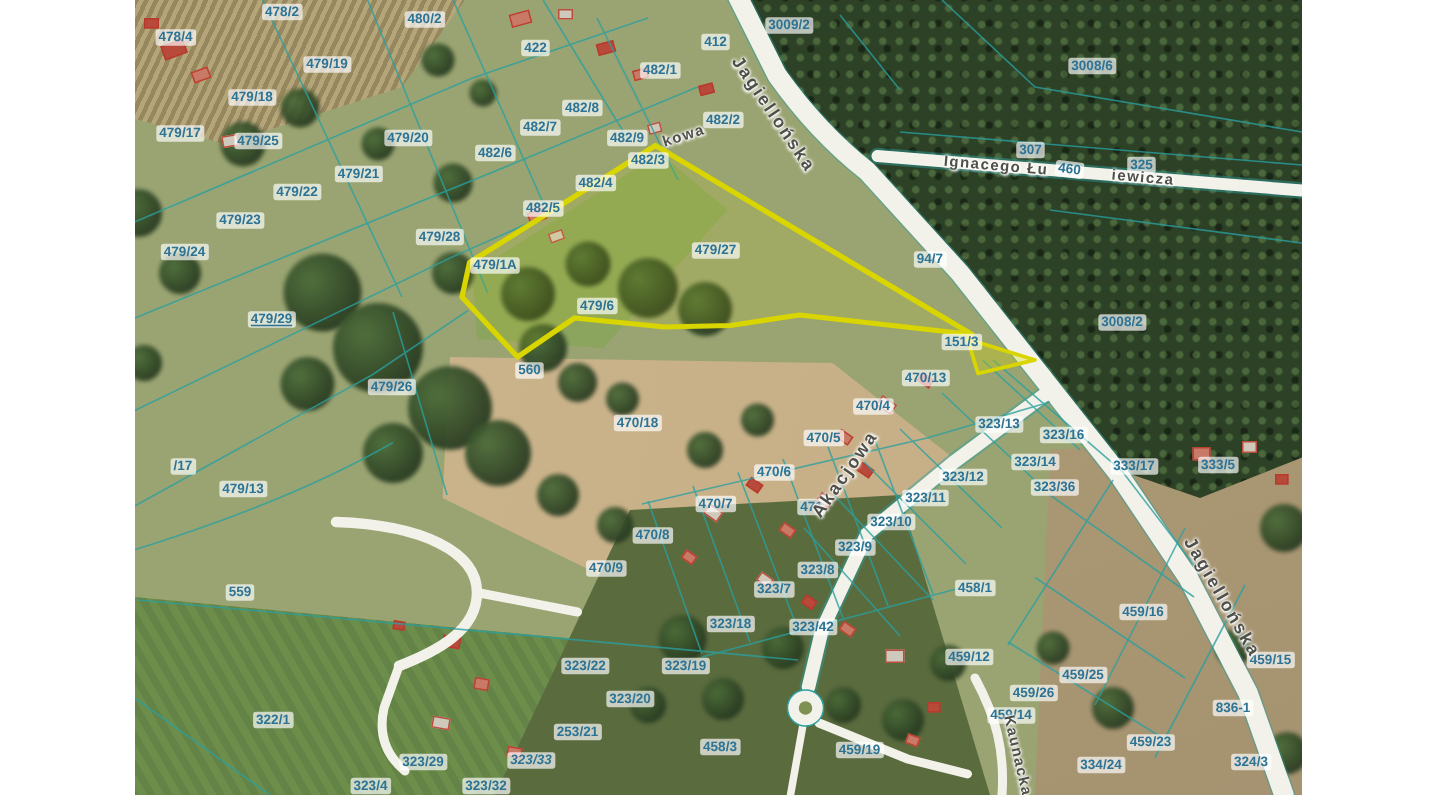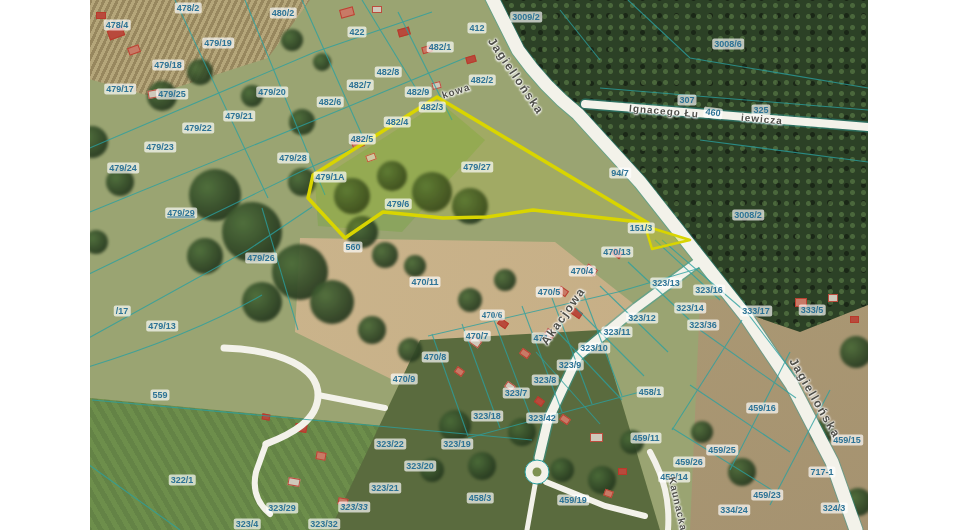--- a/index.html
+++ b/index.html
@@ -238,57 +238,57 @@
         <span class="parcel-label" style="left: 620px; top: 173px;">94/7</span>
         <span class="parcel-label" style="left: 330px; top: 177px;">479/1A</span>
         <span class="parcel-label" style="left: 748px; top: 180px; margin-top: 35px;">3008/2</span>
         <span class="parcel-label" style="left: 398px; top: 204px;">479/6</span>
         <span class="parcel-label" style="left: 181px; top: 213px; text-decoration: underline;">479/29</span>
         <span class="parcel-label" style="left: 641px; top: 228px;">151/3</span>
         <span class="parcel-label" style="left: 353px; top: 247px;">560</span>
         <span class="parcel-label" style="left: 617px; top: 252px;">470/13</span>
         <span class="parcel-label" style="left: 261px; top: 258px;">479/26</span>
         <span class="parcel-label" style="left: 582px; top: 271px;">470/4</span>
-        <span class="parcel-label" style="left: 425px; top: 282px;">470/11</span>
+        <span class="parcel-label" style="left: 425px; top: 282px;">470/18</span>
         <span class="parcel-label" style="left: 666px; top: 283px;">323/13</span>
         <span class="parcel-label" style="left: 709px; top: 290px;">323/16</span>
         <span class="parcel-label" style="left: 549px; top: 292px;">470/5</span>
         <span class="parcel-label" style="left: 690px; top: 308px;">323/14</span>
         <span class="parcel-label" style="left: 756px; top: 311px;">333/17</span>
         <span class="parcel-label" style="left: 812px; top: 310px;">333/5</span>
         <span class="parcel-label" style="left: 97px; top: 311px; margin-left: 25px;">/17</span>
-        <span class="parcel-label" style="left: 492px; top: 315px; font-family: Liberation Serif, serif;">470/6</span>
+        <span class="parcel-label" style="left: 516px; top: 315px;">470/6</span>
         <span class="parcel-label" style="left: 642px; top: 318px;">323/12</span>
         <span class="parcel-label" style="left: 703px; top: 325px;">323/36</span>
         <span class="parcel-label" style="left: 162px; top: 326px;">479/13</span>
         <span class="parcel-label" style="left: 617px; top: 332px;">323/11</span>
         <span class="parcel-label" style="left: 477px; top: 336px;">470/7</span>
         <span class="parcel-label" style="left: 541px; top: 338px;">471</span>
         <span class="parcel-label" style="left: 594px; top: 348px;">323/10</span>
         <span class="parcel-label" style="left: 435px; top: 357px;">470/8</span>
         <span class="parcel-label" style="left: 570px; top: 365px;">323/9</span>
         <span class="parcel-label" style="left: 404px; top: 379px;">470/9</span>
         <span class="parcel-label" style="left: 545px; top: 380px;">323/8</span>
         <span class="parcel-label" style="left: 650px; top: 392px;">458/1</span>
         <span class="parcel-label" style="left: 516px; top: 393px;">323/7</span>
         <span class="parcel-label" style="left: 160px; top: 395px;">559</span>
         <span class="parcel-label" style="left: 762px; top: 408px;">459/16</span>
         <span class="parcel-label" style="left: 487px; top: 416px;">323/18</span>
         <span class="parcel-label" style="left: 542px; top: 418px;">323/42</span>
-        <span class="parcel-label" style="left: 646px; top: 438px;">459/11</span>
+        <span class="parcel-label" style="left: 646px; top: 438px;">459/12</span>
         <span class="parcel-label" style="left: 831px; top: 440px; margin-left: 16px;">459/15</span>
         <span class="parcel-label" style="left: 390px; top: 444px;">323/22</span>
         <span class="parcel-label" style="left: 457px; top: 444px;">323/19</span>
         <span class="parcel-label" style="left: 722px; top: 450px;">459/25</span>
         <span class="parcel-label" style="left: 689px; top: 462px;">459/26</span>
         <span class="parcel-label" style="left: 420px; top: 466px;">323/20</span>
-        <span class="parcel-label" style="left: 822px; top: 472px;">717-1</span>
+        <span class="parcel-label" style="left: 822px; top: 472px;">836-1</span>
         <span class="parcel-label" style="left: 674px; top: 477px;">459/14</span>
         <span class="parcel-label" style="left: 182px; top: 480px;">322/1</span>
-        <span class="parcel-label" style="left: 385px; top: 488px;">323/21</span>
+        <span class="parcel-label" style="left: 385px; top: 488px;">253/21</span>
         <span class="parcel-label" style="left: 767px; top: 495px;">459/23</span>
         <span class="parcel-label" style="left: 480px; top: 498px;">458/3</span>
         <span class="parcel-label" style="left: 573px; top: 500px;">459/19</span>
         <span class="parcel-label" style="left: 354px; top: 507px; font-style: italic;">323/33</span>
         <span class="parcel-label" style="left: 282px; top: 508px;">323/29</span>
         <span class="parcel-label" style="left: 834px; top: 508px;">324/3</span>
         <span class="parcel-label" style="left: 734px; top: 510px;">334/24</span>
         <span class="parcel-label" style="left: 324px; top: 524px;">323/32</span>
         <span class="parcel-label" style="left: 247px; top: 524px;">323/4</span>
         <span class="street-label" style="left: 516px; top: 76px; transform: translate(-50%, -50%) rotate(56deg);">Jagiellońska</span>

